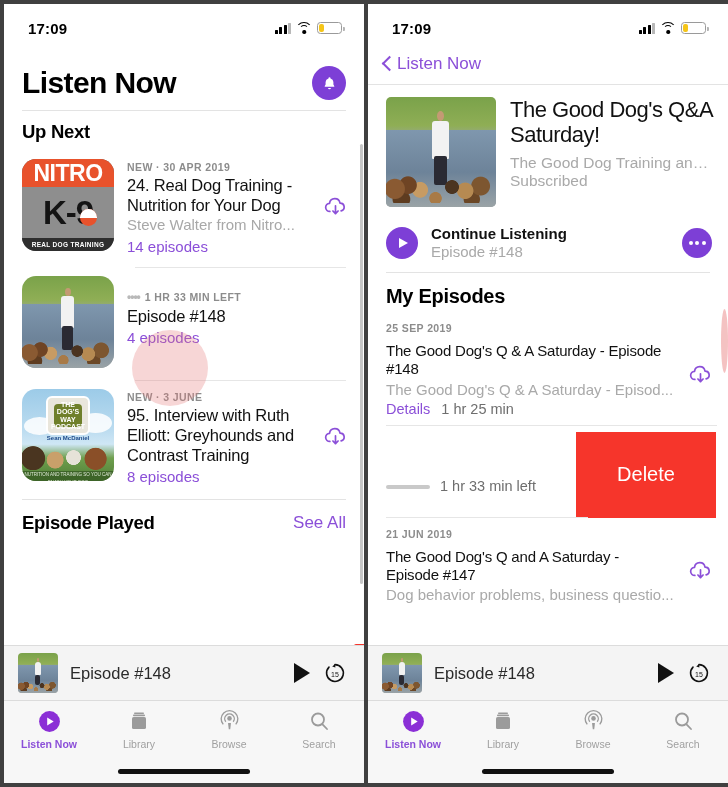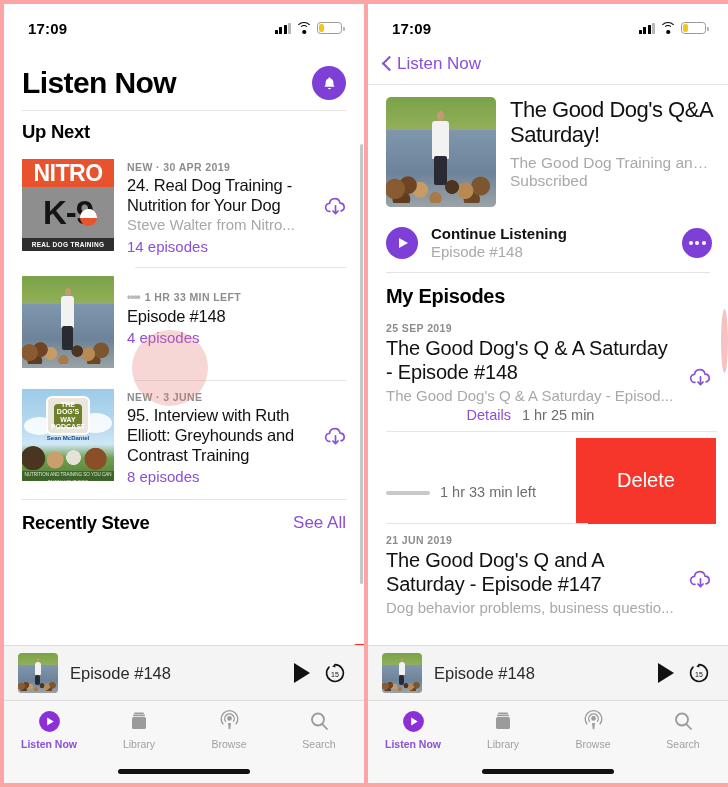--- a/index.html
+++ b/index.html
@@ -2,21 +2,21 @@
 <html><head>
 <meta charset="utf-8">
 <style>
   * { box-sizing: border-box; margin: 0; padding: 0; }
   html, body {
     width: 728px; height: 787px;
     background: #000;
     font-family: "Liberation Sans", sans-serif;
     overflow: hidden;
   }
-  .screens { display: flex; width: 728px; height: 787px; background: #fca5a5; }
+  .screens { display: flex; width: 728px; height: 787px; background: #404040; }
   .phone {
     position: relative;
     width: 360px; height: 779px;
     margin: 4px 0 4px 4px;
     background: #fff;
     overflow: hidden;
   }
   .phone.right { margin-left: 4px; }
 
   
@@ -58,21 +58,21 @@
   .bell-btn svg { width: 17px; height: 17px; }
 
   .hr { height: 1px; background: #e3e3e3; margin: 0 18px; }
   .section-title { font-size: 18.5px; font-weight: bold; color: #000; letter-spacing: -.3px; padding: 10px 18px 8px 18px; }
   .section-row { display: flex; align-items: center; justify-content: space-between; padding: 12px 18px 8px 18px; }
   .section-row .section-title { padding: 0; }
   .see-all { font-size: 17px; color: #8b4fd8; margin-left: 24px; }
 
   
   .row { display: flex; padding: 8px 12px 8px 18px; gap: 13px; align-items: flex-start; }
-  .art { width: 92px; height: 92px; border-radius: 1px; flex: none; overflow: hidden; position: relative; background: #ddd; }
+  .art { width: 92px; height: 92px; border-radius: 14px; flex: none; overflow: hidden; position: relative; background: #ddd; }
   .row-main { flex: 1; min-width: 0; padding-top: 2px; }
   .eyebrow { font-size: 10.5px; font-weight: bold; color: #8c8c8c; letter-spacing: .4px; margin-bottom: 2px; display: flex; align-items: center; gap: 5px; }
   .dots { letter-spacing: -1px; color: #b9b9b9; font-size: 12px; }
   .row-title { font-size: 16.5px; color: #111; line-height: 1.22; letter-spacing: -.2px; }
   .row-sub { font-size: 15px; color: #a8a8a8; line-height: 1.25; margin-top: 1px; white-space: nowrap; overflow: hidden; text-overflow: ellipsis; }
   .row-link { font-size: 15px; color: #8b4fd8; margin-top: 3px; }
   .dl { flex: none; width: 34px; display: flex; align-items: center; justify-content: center; align-self: center; }
   .dl svg { width: 27px; height: 27px; }
   .divider { height: 1px; background: #e6e6e6; margin: 4px 18px 0 131px; }
 
@@ -100,23 +100,23 @@
   .cont-main { flex: 1; }
   .cont-title { font-size: 15px; font-weight: bold; color: #111; }
   .cont-sub { font-size: 15px; color: #a9a9a9; margin-top: 1px; }
   .more-btn { width: 30px; height: 30px; border-radius: 50%; background: #7d3fd6; display: flex; align-items: center; justify-content: center; gap: 2.5px; flex: none; }
   .more-btn i { width: 4px; height: 4px; border-radius: 50%; background: #fff; display: block; }
 
   .ep { padding: 8px 11px 6px 18px; position: relative; }
   .ep-date { font-size: 10.5px; font-weight: bold; color: #8c8c8c; letter-spacing: .4px; }
   .ep-body { display: flex; align-items: flex-start; gap: 8px; }
   .ep-text { flex: 1; min-width: 0; }
-  .ep-title { font-size: 20px; color: #111; line-height: 1.22; margin-top: 2px; letter-spacing: -.2px; }
+  .ep-title { font-size: 15px; color: #111; line-height: 1.22; margin-top: 8px; letter-spacing: -.2px; }
   .ep-desc { font-size: 15px; color: #a9a9a9; margin-top: 2px; white-space: nowrap; overflow: hidden; text-overflow: ellipsis; }
-  .ep-meta { display: flex; align-items: center; gap: 11px; margin-top: 3px; justify-content: center; }
+  .ep-meta { display: flex; align-items: center; gap: 11px; margin-top: 3px; }
   .ep-details { font-size: 14.5px; color: #8b4fd8; }
   .ep-dur { font-size: 14.5px; color: #6e6e6e; }
   .ep-sep { height: 1px; background: #e6e6e6; margin: 8px 0 0 0; }
 
   
   .swipe-row { position: relative; height: 86px; overflow: hidden; }
   .swipe-content { position: absolute; inset: 0; display: flex; align-items: flex-end; padding: 0 0 24px 18px; }
   .prog { width: 44px; height: 3.5px; background: #c9c9c9; border-radius: 2px; margin-right: 10px; margin-bottom: 5px; }
   .left-label { font-size: 14.5px; color: #6e6e6e; }
   .delete-btn {
@@ -308,21 +308,21 @@
         <div class="dl">
           <svg viewBox="0 0 24 24" fill="none" stroke="#8b4fd8" stroke-width="1.5" stroke-linecap="round" stroke-linejoin="round">
             <path d="M7 15.5a3.6 3.6 0 0 1-.3-7.2A4.7 4.7 0 0 1 16 8.1a3.5 3.5 0 0 1 1 6.9"></path>
             <path d="M12 10.5v7m0 0 2.3-2.4M12 17.5l-2.3-2.4"></path>
           </svg>
         </div>
       </div>
       <div class="hr" style="margin-top:6px;"></div>
 
       <div class="section-row">
-        <div class="section-title">Recently Steve</div>
+        <div class="section-title">Episode Played</div>
         <div class="see-all">See All</div>
       </div>
 
       <div class="clip-top art-dogsway" style="top:601px;">
         <span class="cloud" style="left:2%;top:30%;width:34%;height:20%;"></span>
         <span class="badge">
             <i></i>
           </span>
       </div>
 

